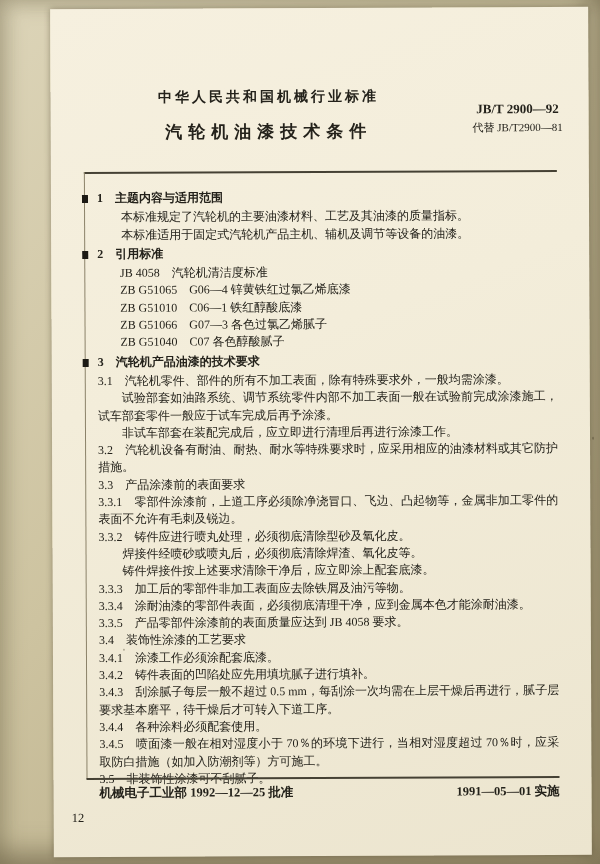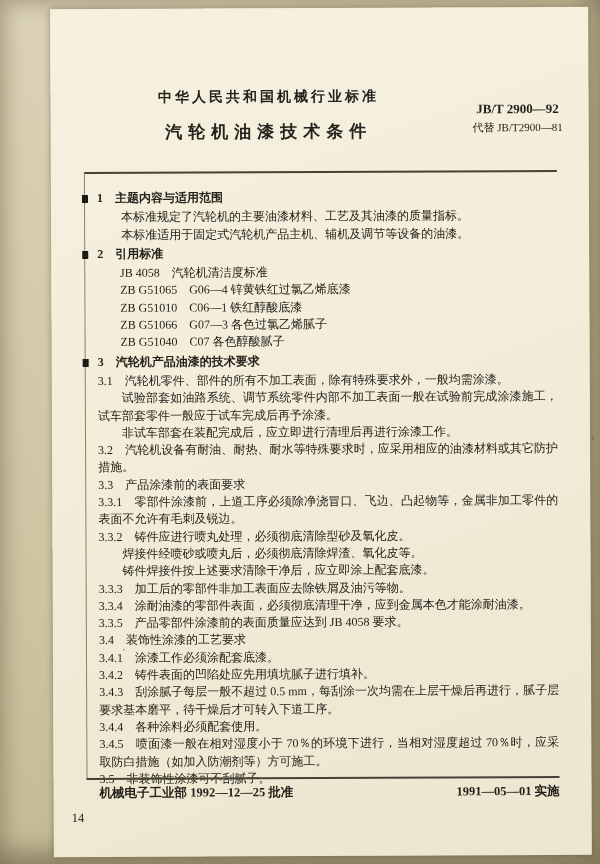--- a/index.html
+++ b/index.html
@@ -131,18 +131,18 @@
         <div class="p">3.5　非装饰性涂漆可不刮腻子。</div>
       </div>
 
     <div class="rule rule-bottom"></div>
 
     <div class="footer">
       <span>机械电子工业部 1992—12—25 批准</span>
       <span>1991—05—01 实施</span>
     </div>
 
-    <div class="page-num">14</div>
+    <div class="page-num">12</div>
 
     <div class="speck s2"></div>
     <div class="speck s3"></div>
   </div>
 </div>
 
 </body></html>

